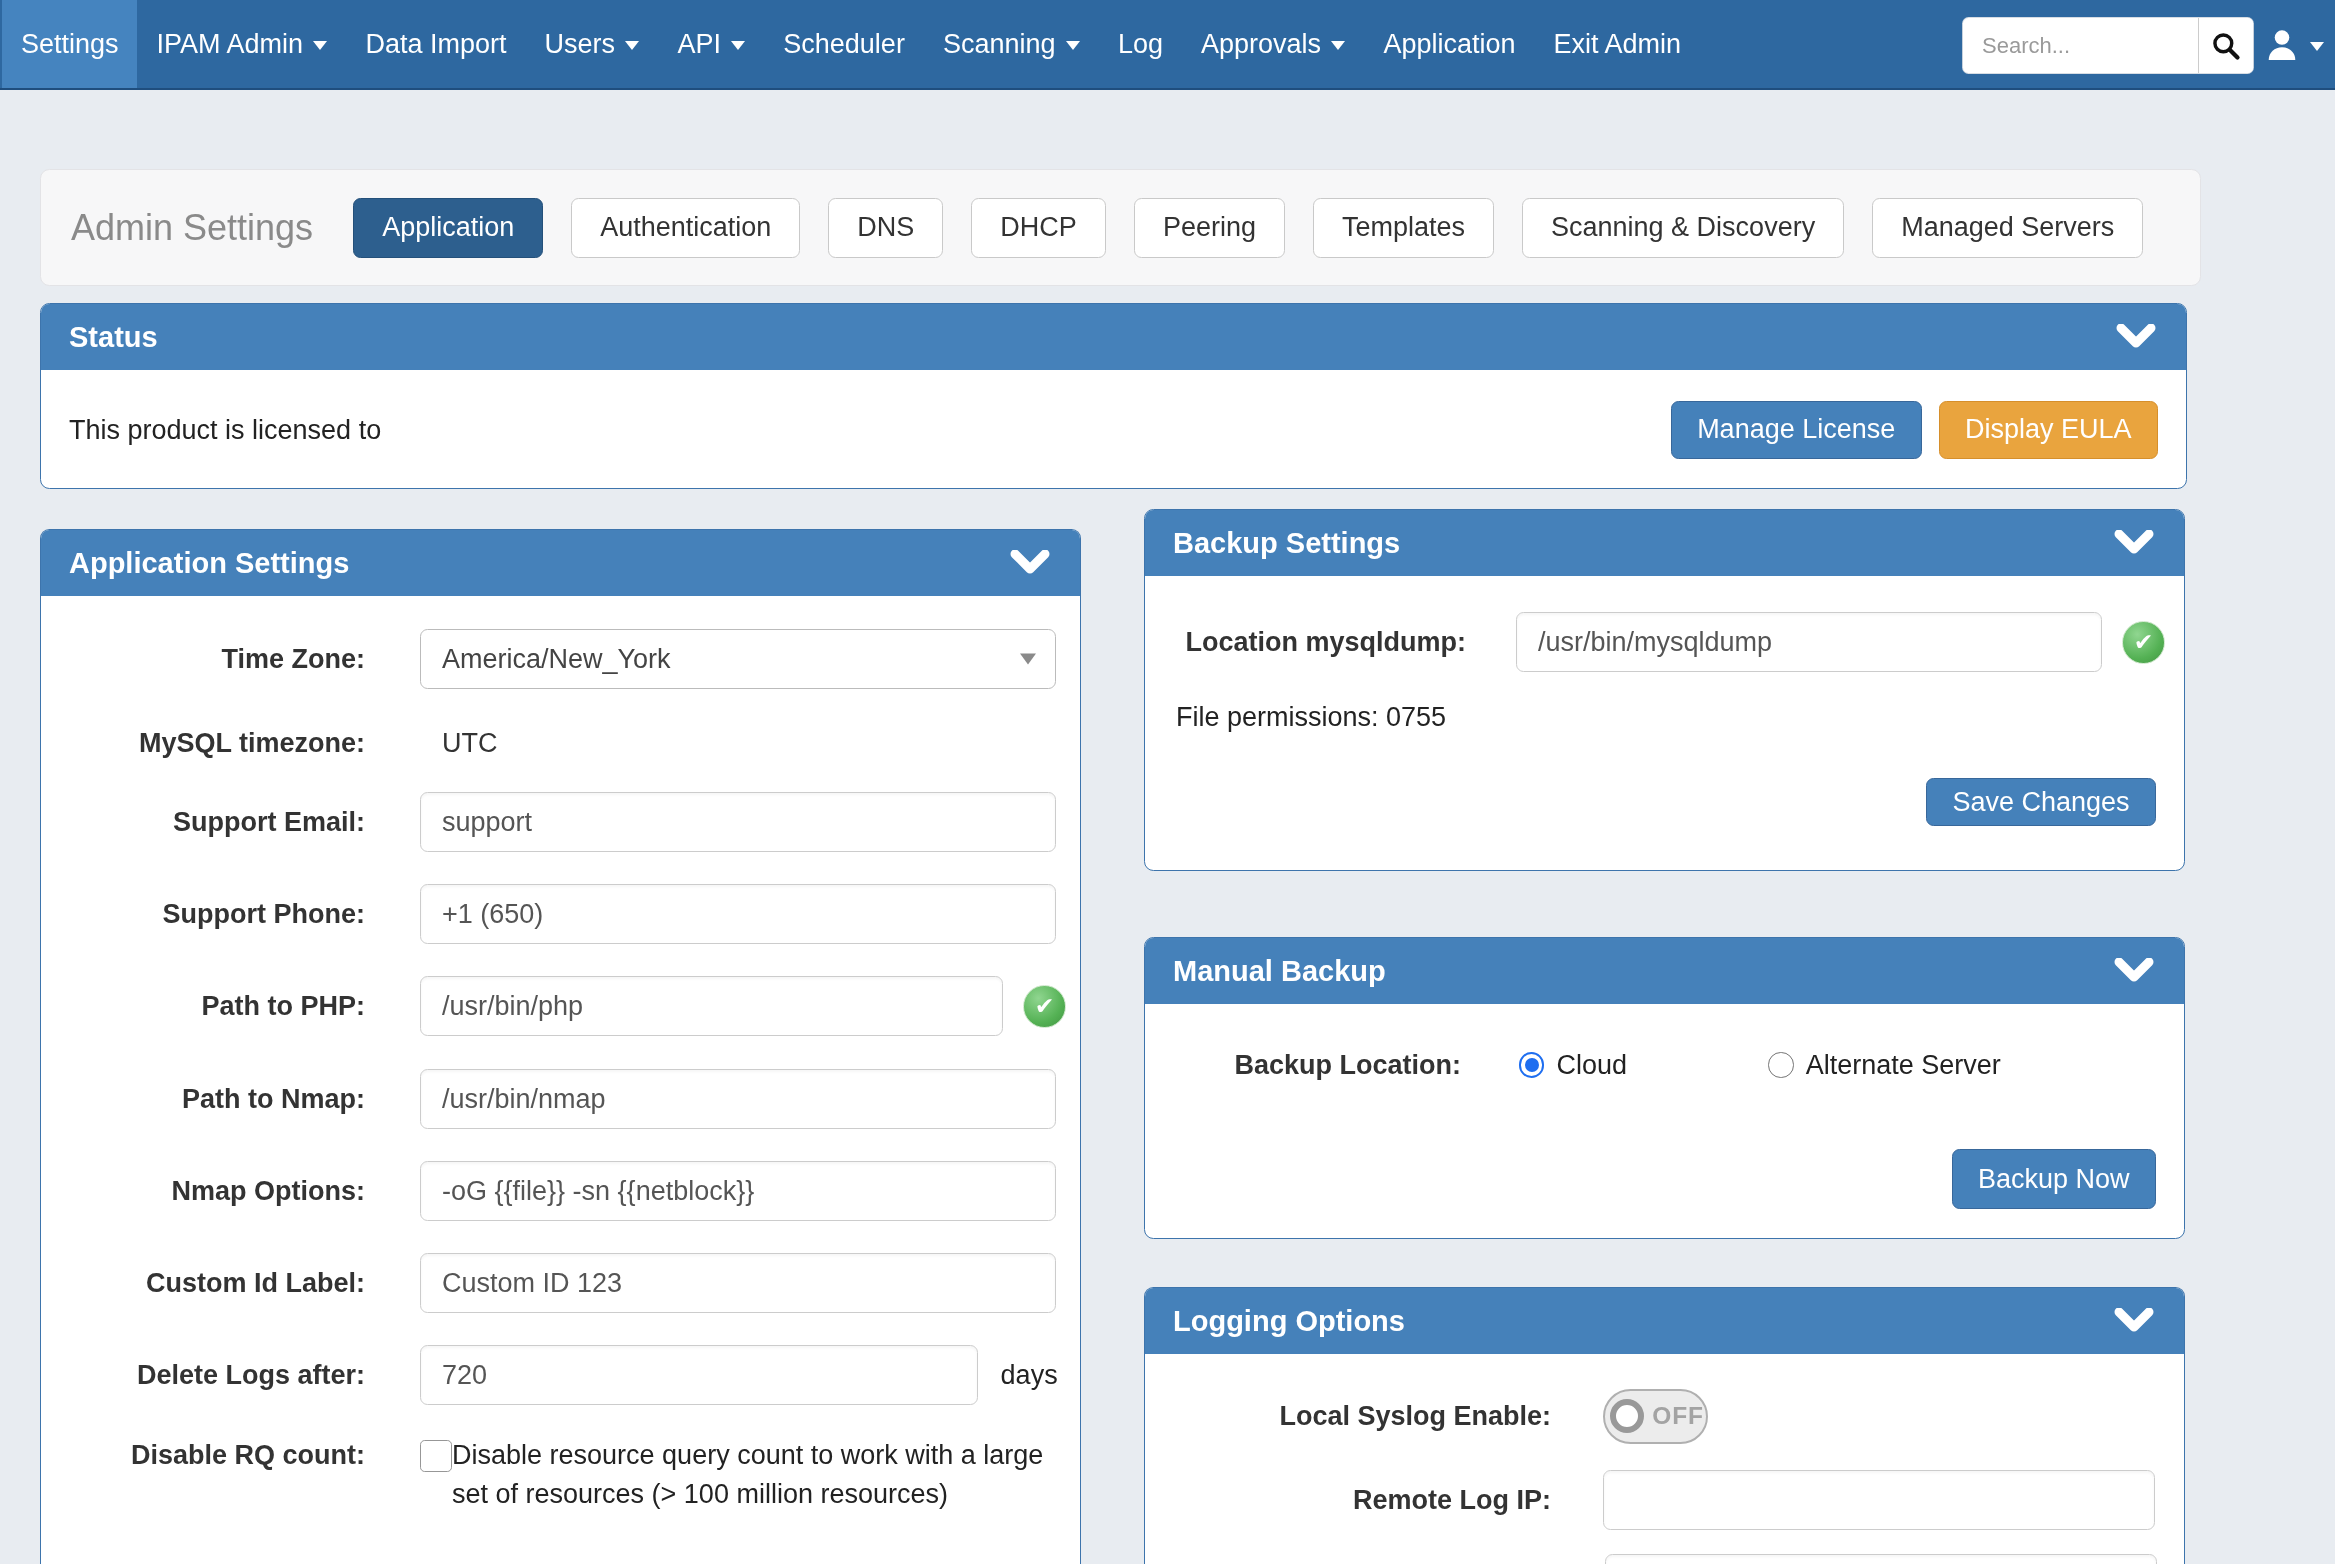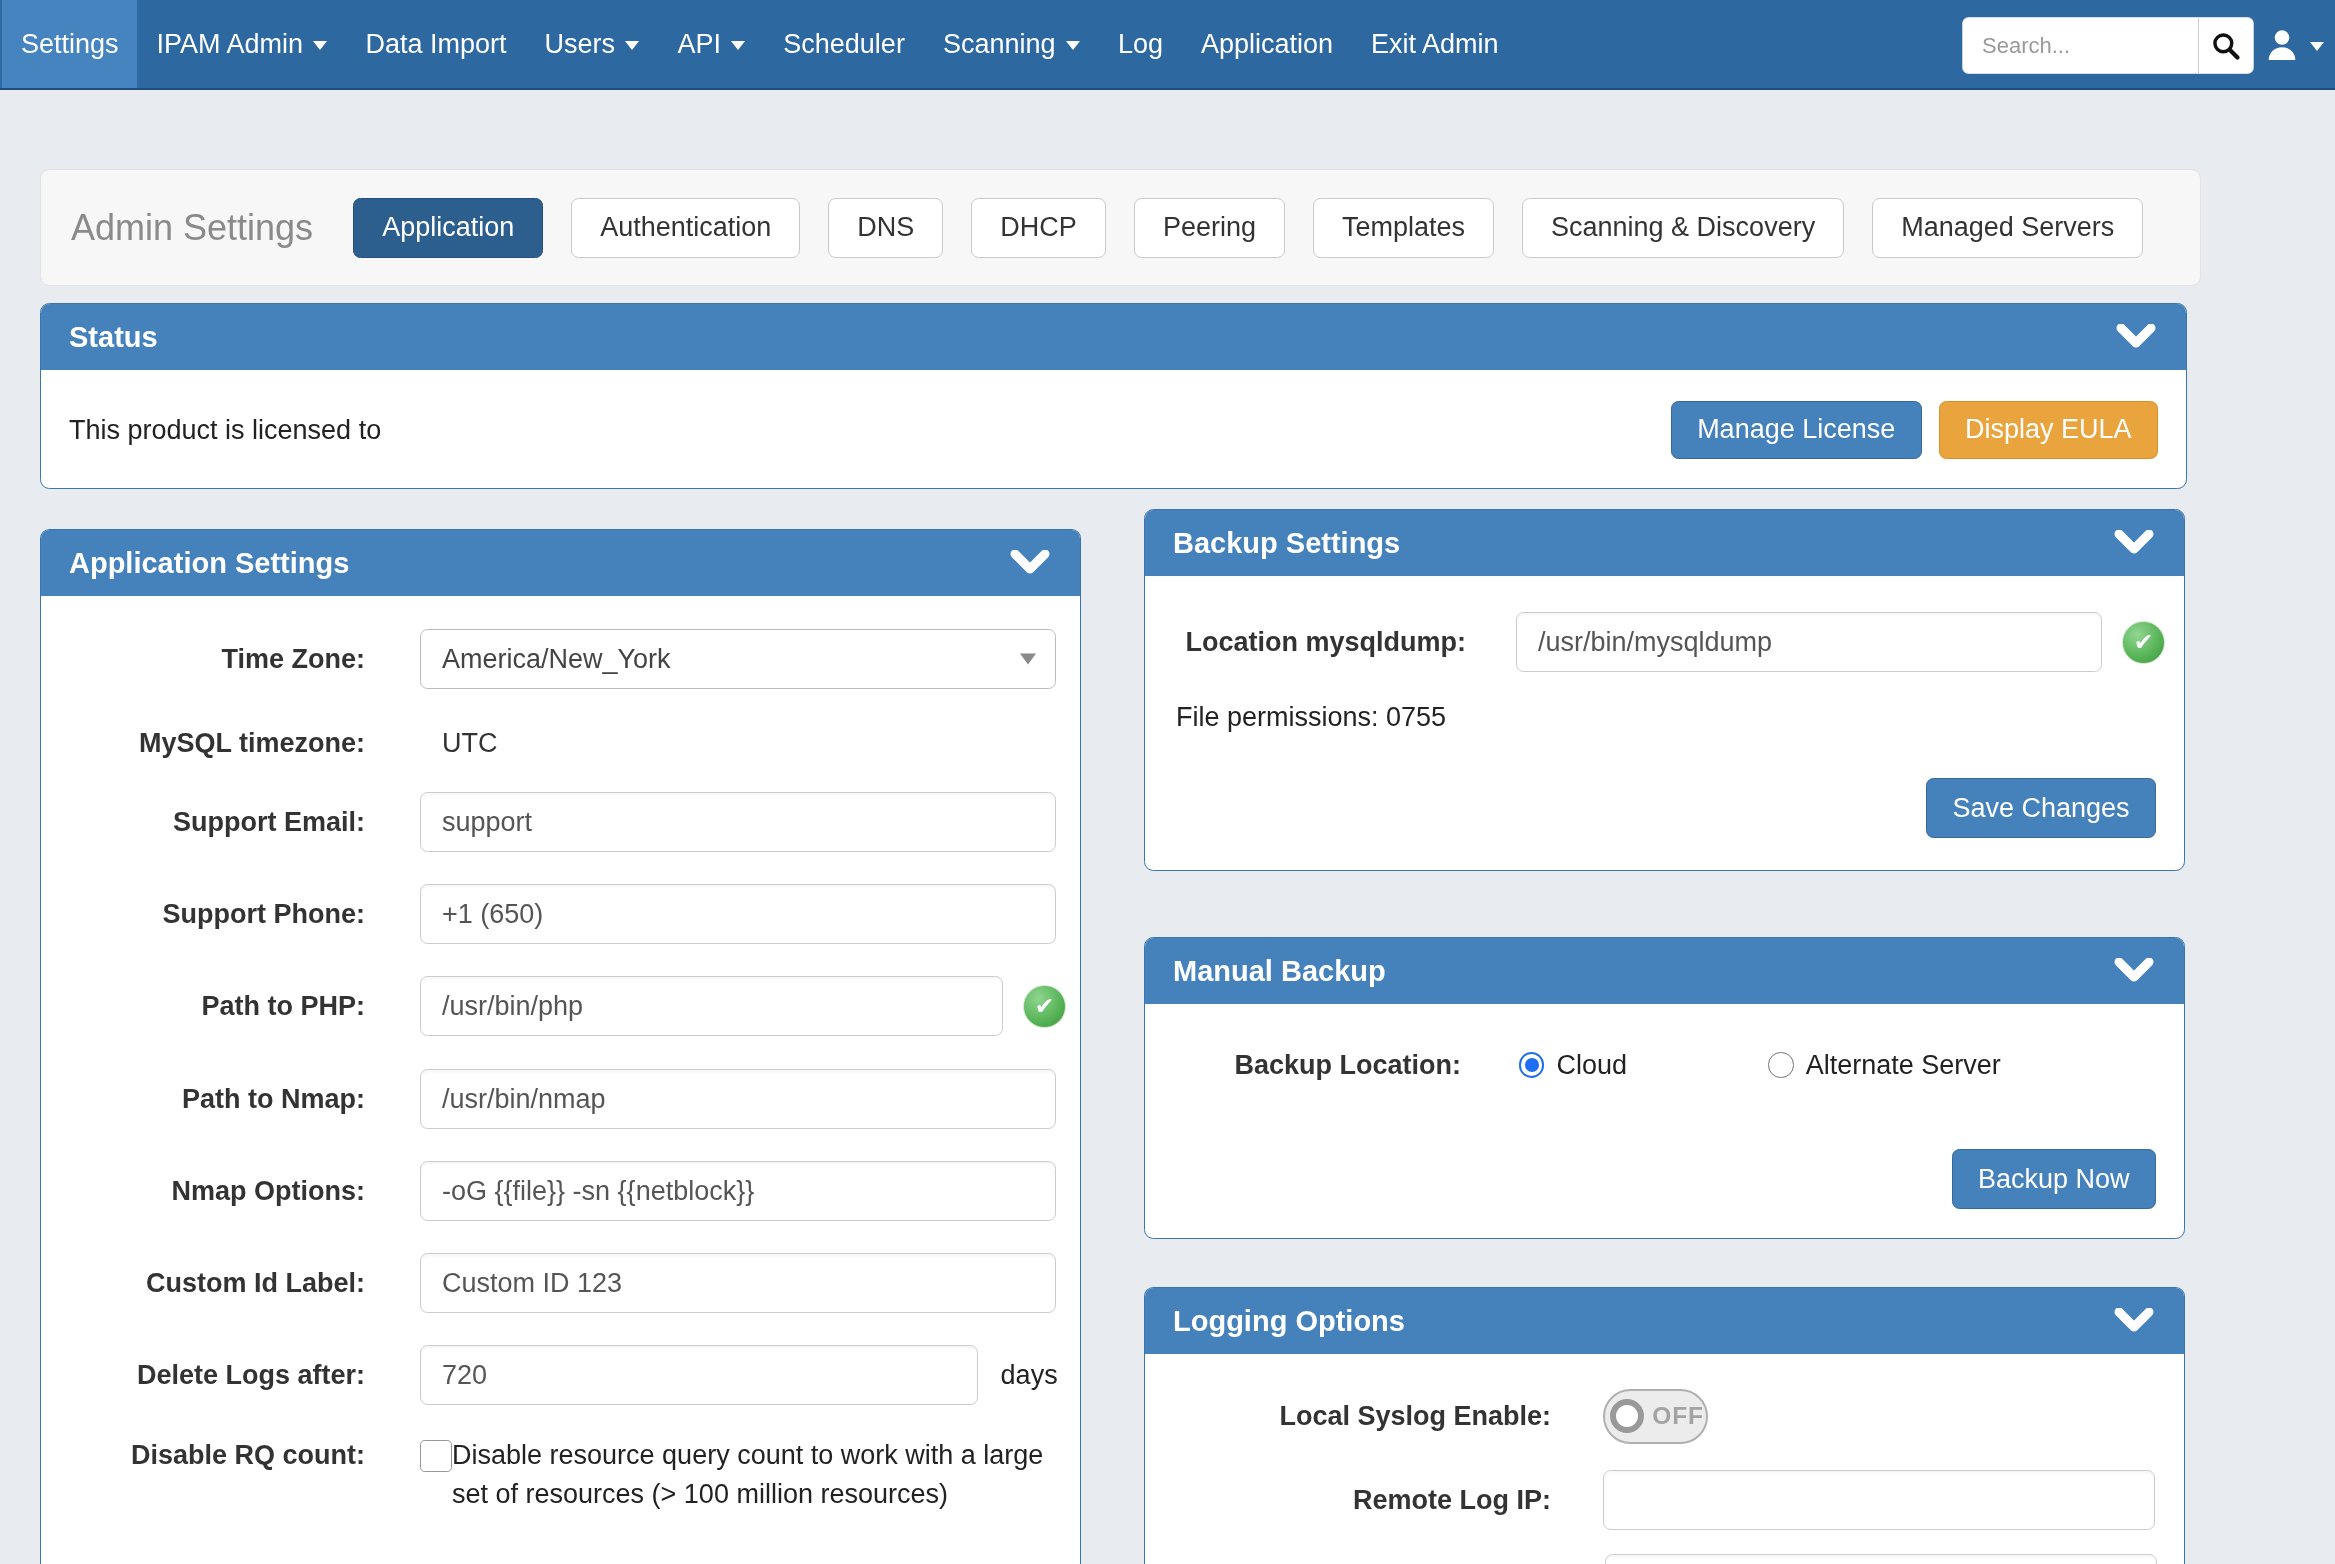--- a/index.html
+++ b/index.html
@@ -89,21 +89,21 @@
 
   #app-panel { left:40px; top:529px; width:1041px; height:1036px; }
   #app-panel .form-label { width:324px; }
   #app-panel .field { margin-left:55px; }
   .row-check { align-items:flex-start; height:auto !important; }
   .check-text { font-size:27px; color:#222; line-height:39px; width:617px; margin-left:0; }
 
   #backup-panel { left:1144px; top:509px; width:1041px; height:362px; }
   #backup-panel .form-label { width:321px; }
   .file-perms { position:absolute; left:31px; top:192px; font-size:27px; color:#222; }
-  #save-changes-btn { position:absolute; right:28px; top:268px; height:60px; }
+  #save-changes-btn { position:absolute; right:28px; top:268px; height:48px; }
 
   #manual-panel { left:1144px; top:937px; width:1041px; height:302px; }
   #manual-panel .form-label { width:316px; }
   #backup-now-btn { position:absolute; right:28px; top:211px; height:60px; }
 
   #logging-panel { left:1144px; top:1287px; width:1041px; height:278px; }
   #logging-panel .form-label { width:406px; }
 </style>
 </head>
 <body>
@@ -132,20 +132,24 @@
         </div>
       <div class="nav-item">
           <span>Scheduler</span>
         </div>
       <div class="nav-item">
           <span>Scanning</span>
           <span class="nav-caret"></span>
         </div>
       <div class="nav-item">
           <span>Log</span>
+        </div>
+      <div class="nav-item">
+          <span>Approvals</span>
+          <span class="nav-caret"></span>
         </div>
       <div class="nav-item">
           <span>Application</span>
         </div>
       <div class="nav-item">
           <span>Exit Admin</span>
         </div>
     </nav>
     <div class="search-group">
       <input class="search-input" type="text" placeholder="Search..." style="">

